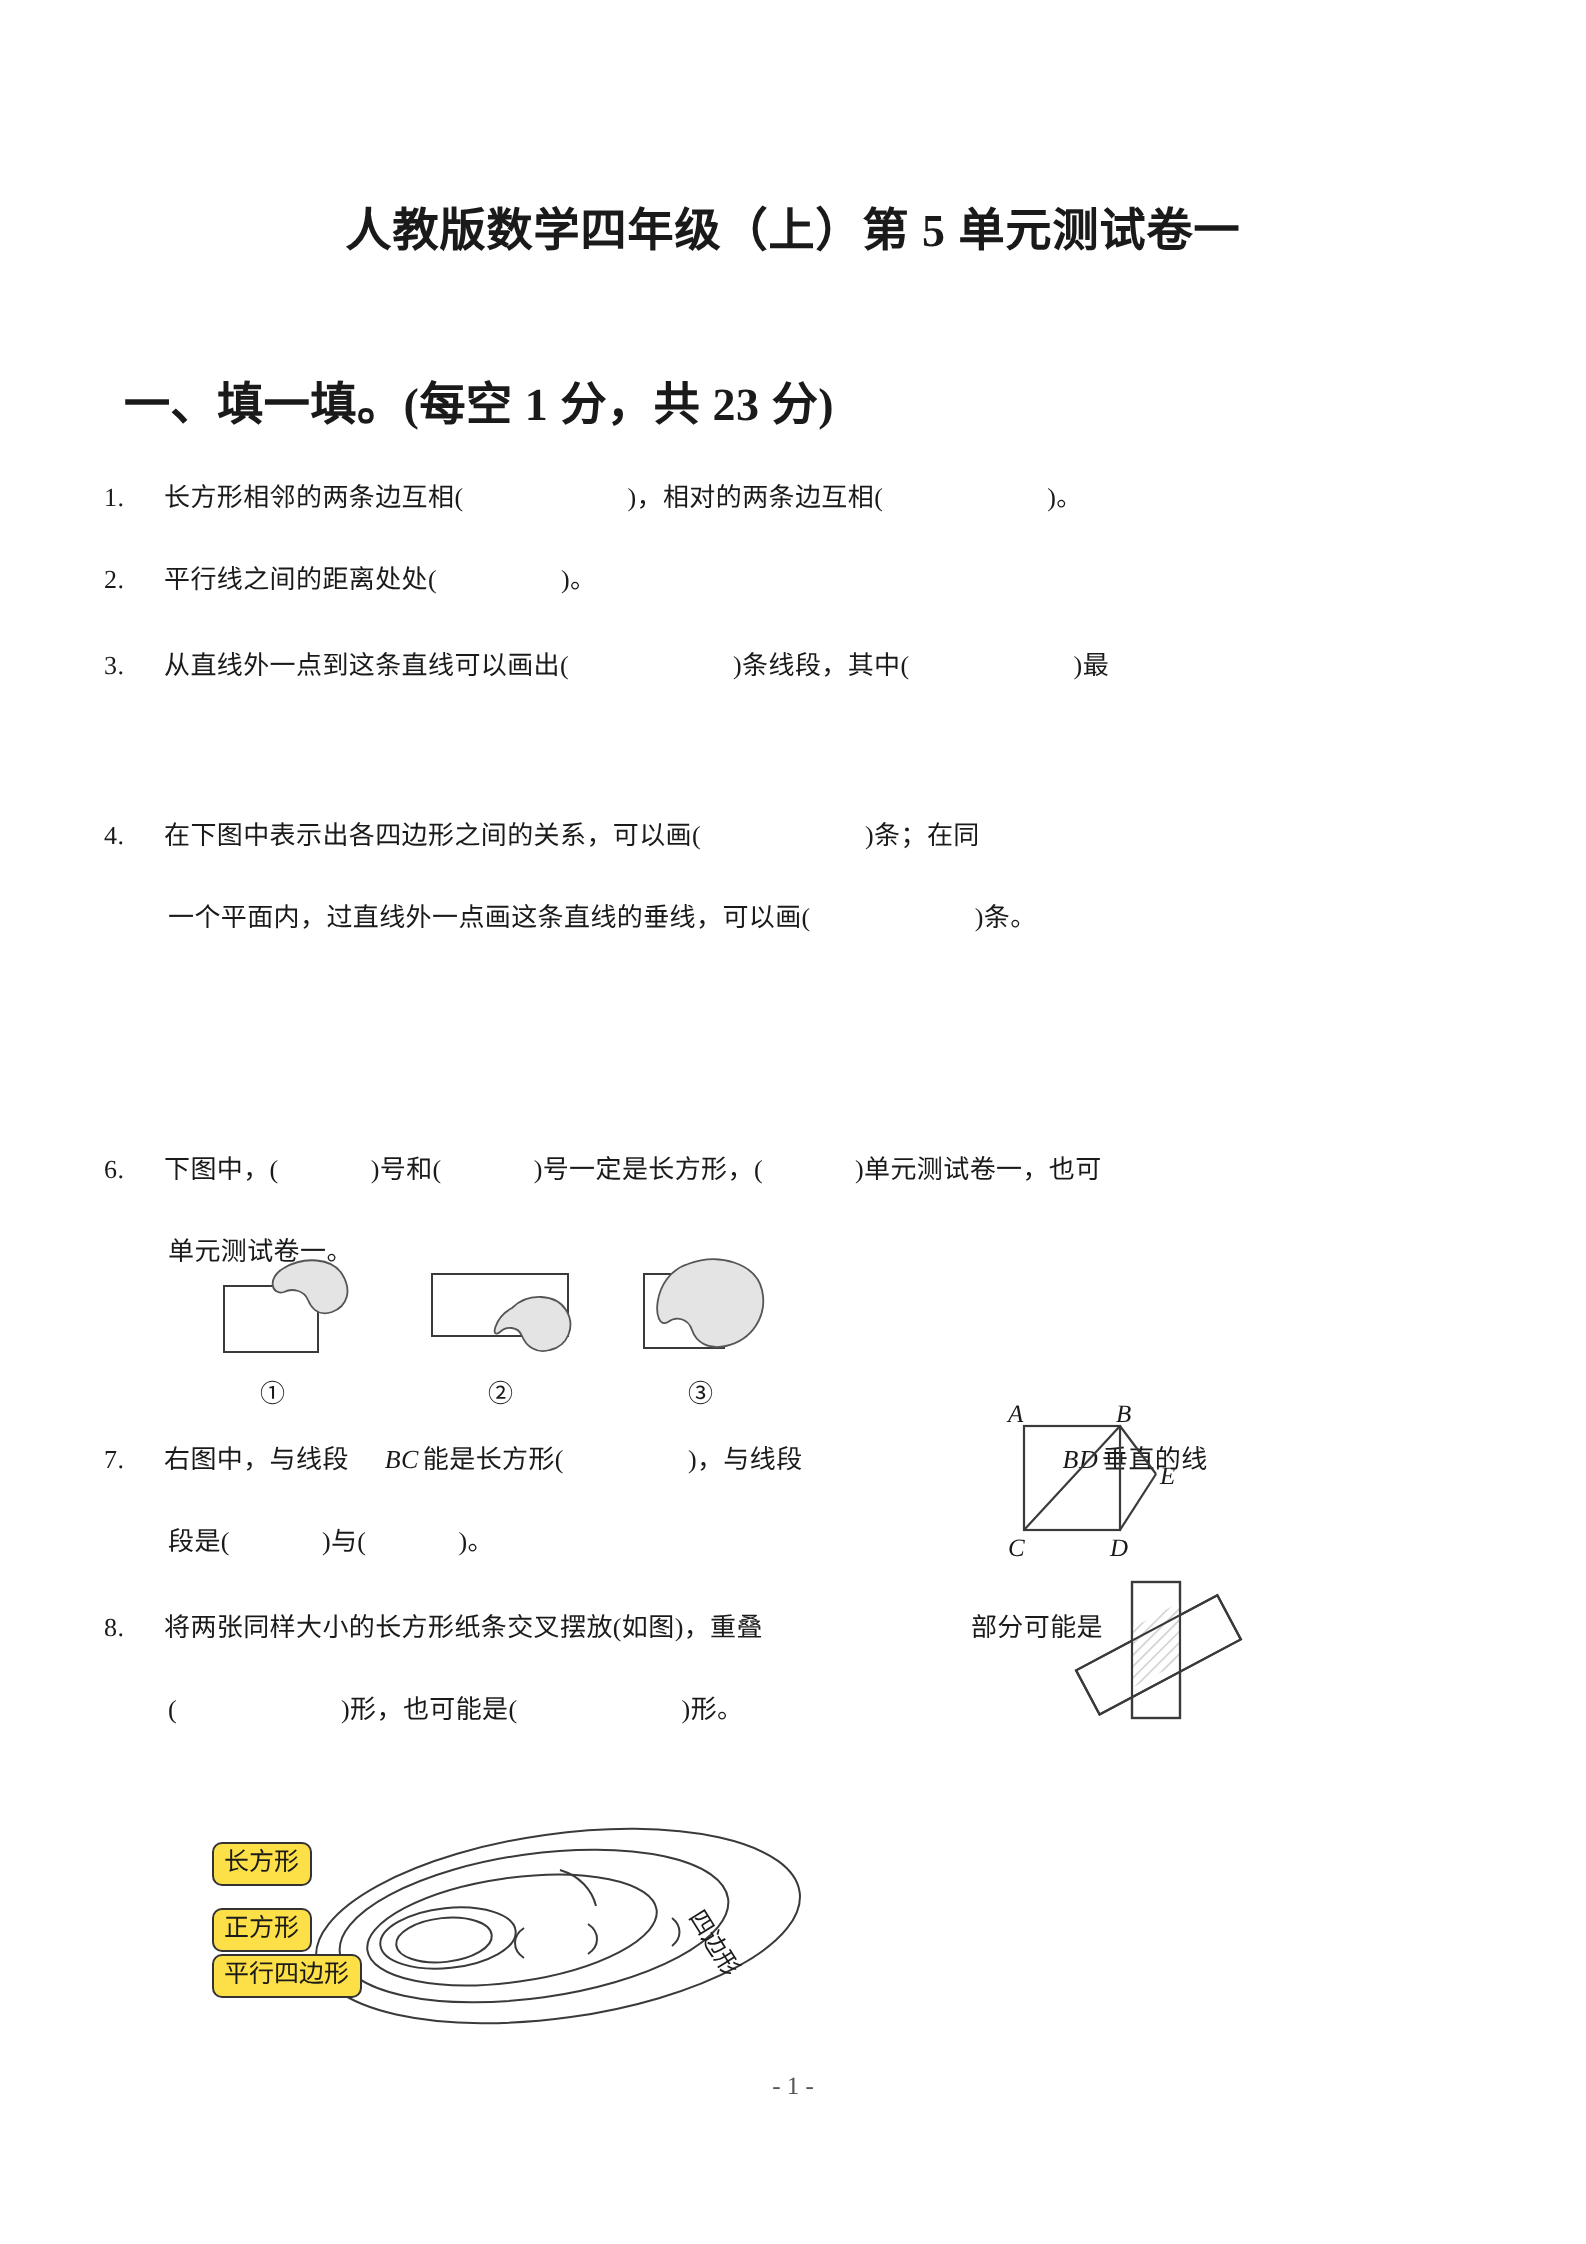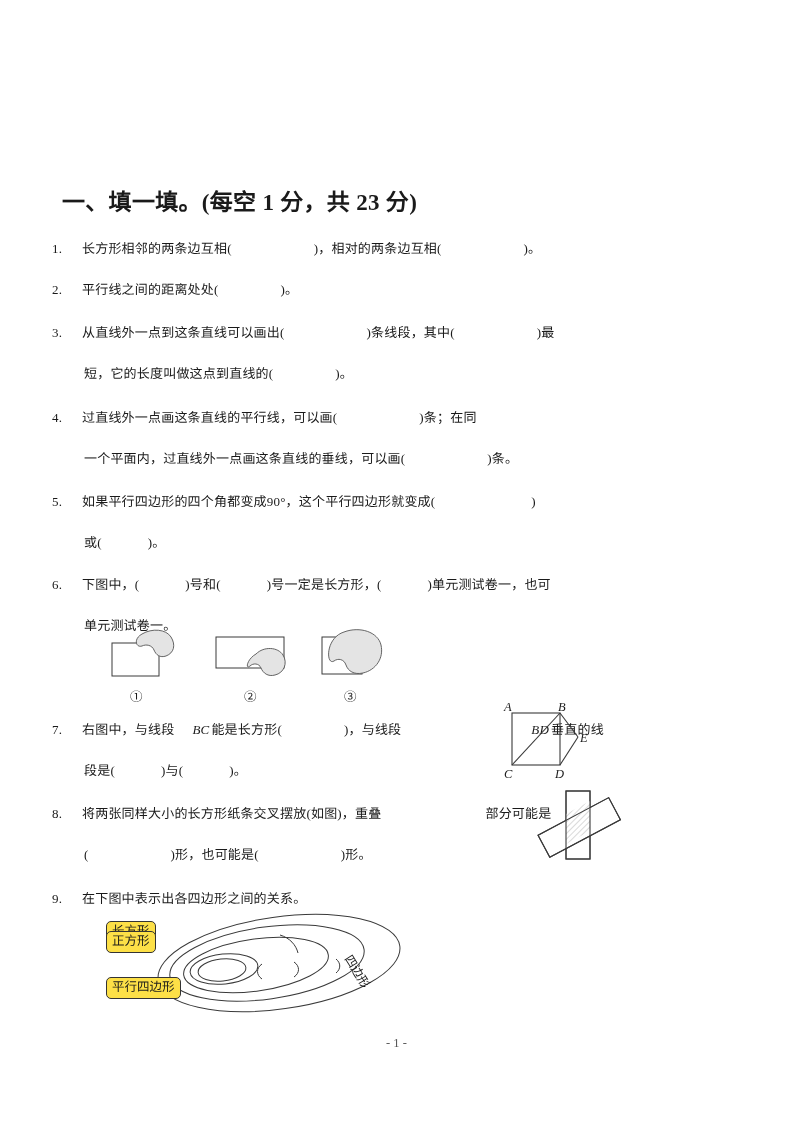--- a/index.html
+++ b/index.html
@@ -148,45 +148,41 @@
     text-align: center;
     font-size: 12.5px;
     color: #555;
   }
 </style>
 </head>
 <body>
 
 <div class="page">
 
+  <div class="doc-title">人教版数学四年级（上）第 5 单元测试卷一</div>
 
   <div class="section-head">一、填一填。(每空 1 分，共 23 分)</div>
 
   <div class="q" style="top:228px">
     <span class="num">1.</span><span>长方形相邻的两条边互相(</span><span class="gap-lg"></span><span>)，相对的两条边互相(</span><span class="gap-lg"></span><span>)。</span>
   </div>
 
   <div class="q" style="top:269px">
     <span class="num">2.</span><span>平行线之间的距离处处(</span><span class="gap-md"></span><span>)。</span>
   </div>
 
   <div class="q" style="top:312px">
     <span class="num">3.</span><span>从直线外一点到这条直线可以画出(</span><span class="gap-lg"></span><span>)条线段，其中(</span><span class="gap-lg"></span><span>)最</span>
-    <span class="ln2"><span>短，它的长度叫做这点到直线的(</span><span class="gap-md"></span><span>)。</span></span>
   </div>
 
   <div class="q" style="top:397px">
-    <span class="num">4.</span><span>过直线外一点画这条直线的平行线，可以画(</span><span class="gap-lg"></span><span>)条；在同</span>
+    <span class="num">4.</span><span>在下图中表示出各四边形之间的关系，可以画(</span><span class="gap-lg"></span><span>)条；在同</span>
     <span class="ln2"><span>一个平面内，过直线外一点画这条直线的垂线，可以画(</span><span class="gap-lg"></span><span>)条。</span></span>
   </div>
 
-  <div class="q" style="top:481px">
-    <span class="num">5.</span><span>如果平行四边形的四个角都变成90°，这个平行四边形就变成(</span><span class="gap-xl"></span><span>)</span>
-    <span class="ln2"><span>或(</span><span class="gap-sm"></span><span>)。</span></span>
-  </div>
 
   <div class="q" style="top:564px">
     <span class="num">6.</span><span>下图中，(</span><span class="gap-sm"></span><span>)号和(</span><span class="gap-sm"></span><span>)号一定是长方形，(</span><span class="gap-sm"></span><span>)单元测试卷一，也可</span>
     <span class="ln2">单元测试卷一。</span>
   </div>
 
   <div class="fig-q6">
     <svg width="320" height="60" viewBox="0 0 320 60">
 
       <rect x="8" y="17" width="47" height="33" fill="none" stroke="#3a3a3a" stroke-width="1"></rect>
@@ -245,43 +241,40 @@
 
       <path d="M33 27 L57 14 L57 44 L33 57 Z" fill="url(#hatchpat)" stroke="none"></path>
 
       <rect x="33" y="4" width="24" height="68" fill="none" stroke="#3a3a3a" stroke-width="1.1"></rect>
       <g transform="rotate(-28 46 40)">
         <rect x="6" y="28" width="80" height="25" fill="none" stroke="#3a3a3a" stroke-width="1.1"></rect>
       </g>
     </svg>
   </div>
 
-  <div class="q" style="top:878px">
-    <span class="num">9.</span><span>在下图中表示出各四边形之间的关系。</span>
-  </div>
 
   <div class="fig-q9">
     <svg width="300" height="112" viewBox="0 0 300 112">
 
       <ellipse cx="175" cy="56" rx="122" ry="46" fill="none" stroke="#3a3a3a" stroke-width="1" transform="rotate(-8 175 56)"></ellipse>
 
       <ellipse cx="163" cy="56" rx="98" ry="36" fill="none" stroke="#3a3a3a" stroke-width="1" transform="rotate(-8 163 56)"></ellipse>
 
       <ellipse cx="152" cy="58" rx="73" ry="26" fill="none" stroke="#3a3a3a" stroke-width="1" transform="rotate(-8 152 58)"></ellipse>
 
       <ellipse cx="120" cy="62" rx="34" ry="15" fill="none" stroke="#3a3a3a" stroke-width="1" transform="rotate(-6 120 62)"></ellipse>
 
       <ellipse cx="118" cy="63" rx="24" ry="11" fill="none" stroke="#3a3a3a" stroke-width="1" transform="rotate(-6 118 63)"></ellipse>
 
       <path d="M158 57 C152 61 152 68 158 72" fill="none" stroke="#3a3a3a" stroke-width="1"></path>
       <path d="M190 55 C196 59 196 66 190 70" fill="none" stroke="#3a3a3a" stroke-width="1"></path>
       <path d="M232 52 C237 56 237 62 232 66" fill="none" stroke="#3a3a3a" stroke-width="1"></path>
       <path d="M176 28 C186 31 192 38 194 46" fill="none" stroke="#3a3a3a" stroke-width="1"></path>
     </svg>
     <span class="venn-box" style="left:2px; top:14px;">长方形</span>
-    <span class="venn-box" style="left:2px; top:24px;">正方形</span>
+    <span class="venn-box" style="left:2px; top:47px;">正方形</span>
     <span class="venn-box" style="left:2px; top:70px;">平行四边形</span>
     <span class="venn-rot" style="left:252px; top:44px;">四边形</span>
   </div>
 
   <div class="footer">- 1 -</div>
 
 </div>
 
 </body></html>

